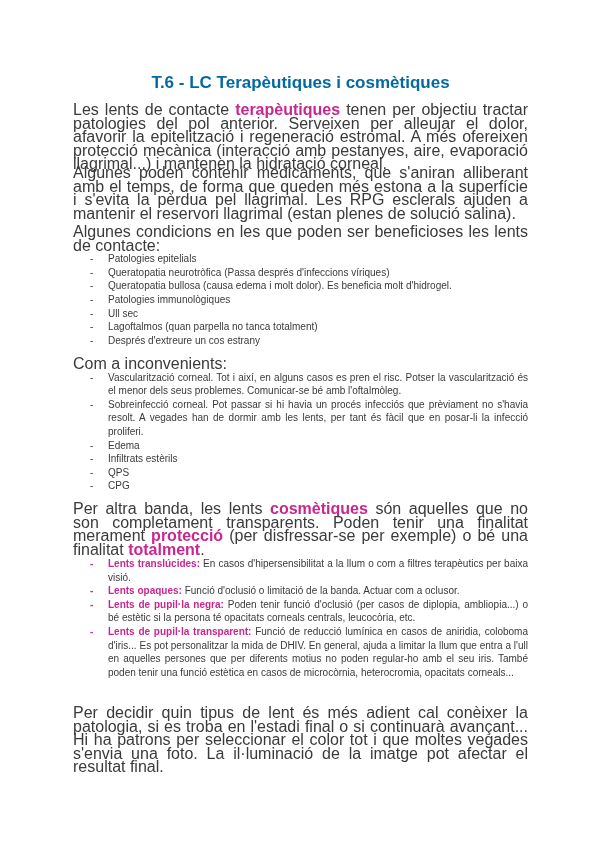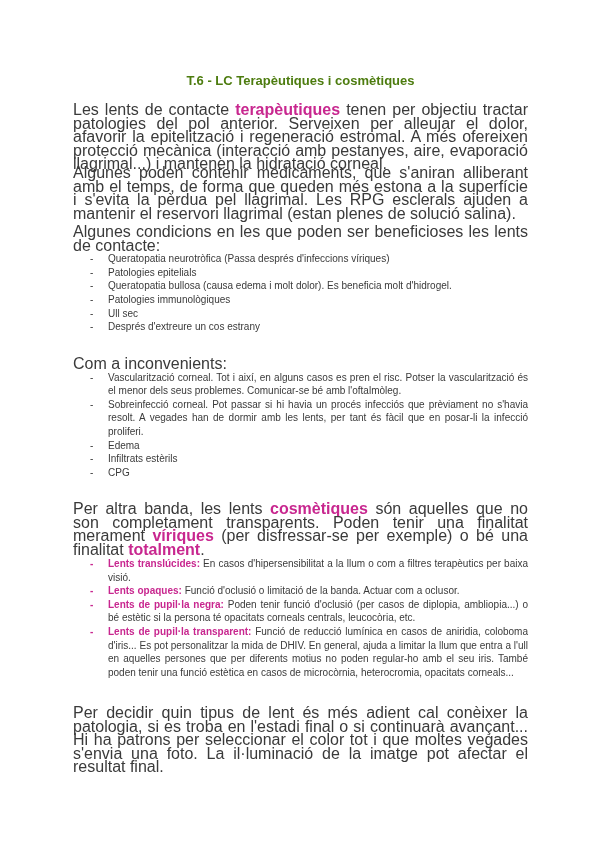--- a/index.html
+++ b/index.html
@@ -1,20 +1,20 @@
 <!DOCTYPE html>
 <html><head>
 <meta charset="utf-8">
 <style>
   html, body { margin:0; padding:0; background:#ffffff; }
   body { width:600px; height:848px; position:relative; overflow:hidden;
          font-family:"Liberation Sans", "DejaVu Sans", sans-serif; color:#3a3a3a; }
   .page { position:absolute; left:73px; top:0; width:455px; }
   .title { position:absolute; top:73px; left:0; width:455px; text-align:center;
-           font-weight:bold; font-size:13px; color:#4d7c0f; }
+           font-weight:bold; font-size:17px; color:#0369a1; }
   p, .block { margin:0; font-size:16px; line-height:13.6px; text-align:justify; }
   .hl { color:#c8278f; font-weight:bold; }
   .abs { position:absolute; left:0; width:455px; }
   ul.dash { list-style:none; margin:0; padding:0; }
   ul.dash li { position:relative; padding-left:35px; font-size:10px; line-height:13.6px; text-align:justify; }
   ul.dash li::before { content:"-"; position:absolute; left:17px; top:0; }
   ul.pink li::before { color:#c8278f; font-weight:bold; }
 </style>
 </head>
 <body>
@@ -23,41 +23,43 @@
 
   <div class="title">T.6 - LC Terapèutiques i cosmètiques</div>
 
   <p class="abs" style="top:103px"><span>Les lents de contacte </span><span class="hl">terapèutiques</span><span> tenen per objectiu tractar patologies del pol anterior. Serveixen per alleujar el dolor, afavorir la epitelització i regeneració estromal. A més ofereixen protecció mecànica (interacció amb pestanyes, aire, evaporació llagrimal...) i mantenen la hidratació corneal.</span></p>
 
   <p class="abs" style="top:166px">Algunes poden contenir medicaments, que s'aniran alliberant amb el temps, de forma que queden més estona a la superfície i s'evita la pèrdua pel llagrimal. Les RPG esclerals ajuden a mantenir el reservori llagrimal (estan plenes de solució salina).</p>
 
   <div class="abs" style="top:225px">
     <p>Algunes condicions en les que poden ser beneficioses les lents de contacte:</p>
     <ul class="dash">
+      <li>Patologies epitelials</li>
       <li>Queratopatia neurotròfica (Passa després d'infeccions víriques)</li>
-      <li>Patologies epitelials</li>
       <li>Queratopatia bullosa (causa edema i molt dolor). Es beneficia molt d'hidrogel.</li>
       <li>Patologies immunològiques</li>
       <li>Ull sec</li>
+      <li>Lagoftalmos (quan parpella no tanca totalment)</li>
       <li>Després d'extreure un cos estrany</li>
     </ul>
   </div>
 
   <div class="abs" style="top:357px">
     <p>Com a inconvenients:</p>
     <ul class="dash">
       <li>Vascularització corneal. Tot i així, en alguns casos es pren el risc. Potser la vascularització és el menor dels seus problemes. Comunicar-se bé amb l'oftalmòleg.</li>
       <li>Sobreinfecció corneal. Pot passar si hi havia un procés infecciós que prèviament no s'havia resolt. A vegades han de dormir amb les lents, per tant és fàcil que en posar-li la infecció proliferi.</li>
       <li>Edema</li>
       <li>Infiltrats estèrils</li>
+      <li>QPS</li>
       <li>CPG</li>
     </ul>
   </div>
 
-  <p class="abs" style="top:502px"><span>Per altra banda, les lents </span><span class="hl">cosmètiques</span><span> són aquelles que no son completament transparents. Poden tenir una finalitat merament </span><span class="hl">víriques</span><span> (per disfressar-se per exemple) o bé una finalitat </span><span class="hl">totalment</span><span>.</span></p>
+  <p class="abs" style="top:502px"><span>Per altra banda, les lents </span><span class="hl">cosmètiques</span><span> són aquelles que no son completament transparents. Poden tenir una finalitat merament </span><span class="hl">protecció</span><span> (per disfressar-se per exemple) o bé una finalitat </span><span class="hl">totalment</span><span>.</span></p>
 
   <ul class="dash pink abs" style="top:557px">
     <li><span class="hl">Lents translúcides:</span><span> En casos d'hipersensibilitat a la llum o com a filtres terapèutics per baixa visió.</span></li>
     <li><span class="hl">Lents opaques:</span><span> Funció d'oclusió o limitació de la banda. Actuar com a oclusor.</span></li>
     <li><span class="hl">Lents de pupil·la negra:</span><span> Poden tenir funció d'oclusió (per casos de diplopia, ambliopia...) o bé estètic si la persona té opacitats corneals centrals, leucocòria, etc.</span></li>
     <li><span class="hl">Lents de pupil·la transparent:</span><span> Funció de reducció lumínica en casos de aniridia, coloboma d'iris... Es pot personalitzar la mida de DHIV. En general, ajuda a limitar la llum que entra a l'ull en aquelles persones que per diferents motius no poden regular-ho amb el seu iris. També poden tenir una funció estètica en casos de microcòrnia, heterocromia, opacitats corneals...</span></li>
   </ul>
 
   <p class="abs" style="top:706px">Per decidir quin tipus de lent és més adient cal conèixer la patologia, si es troba en l'estadi final o si continuarà avançant... Hi ha patrons per seleccionar el color tot i que moltes vegades s'envia una foto. La il·luminació de la imatge pot afectar el resultat final.</p>
 

